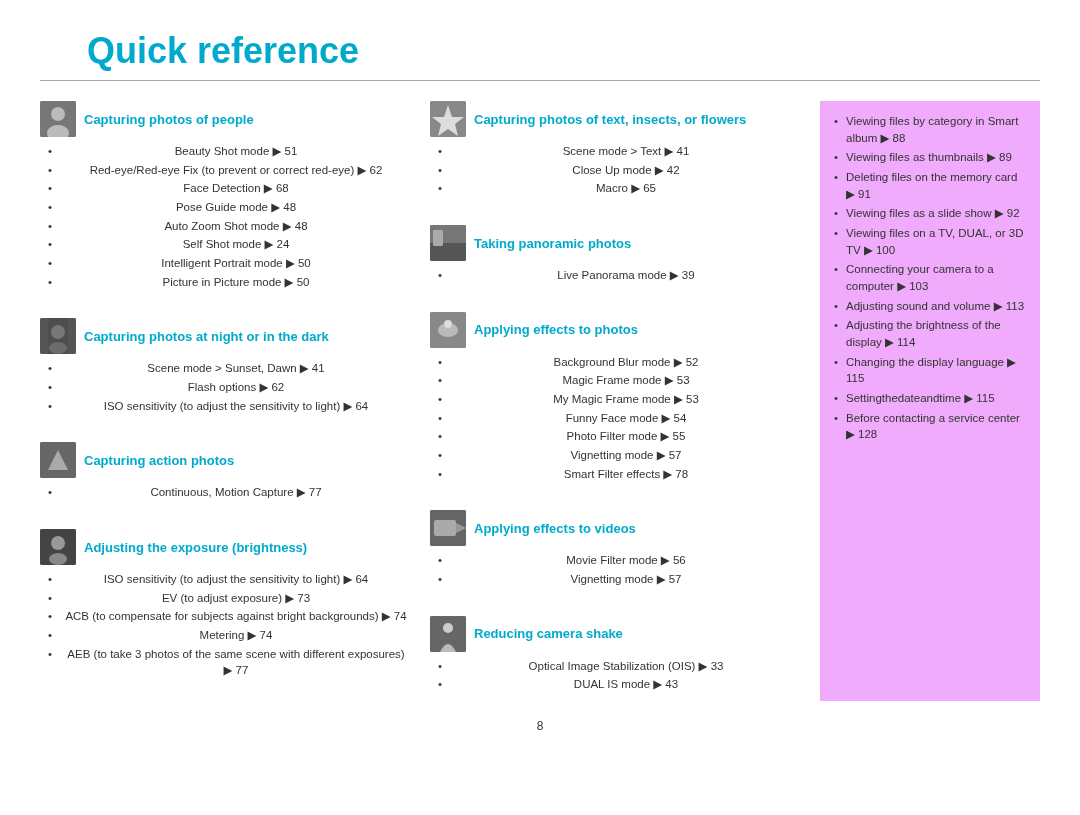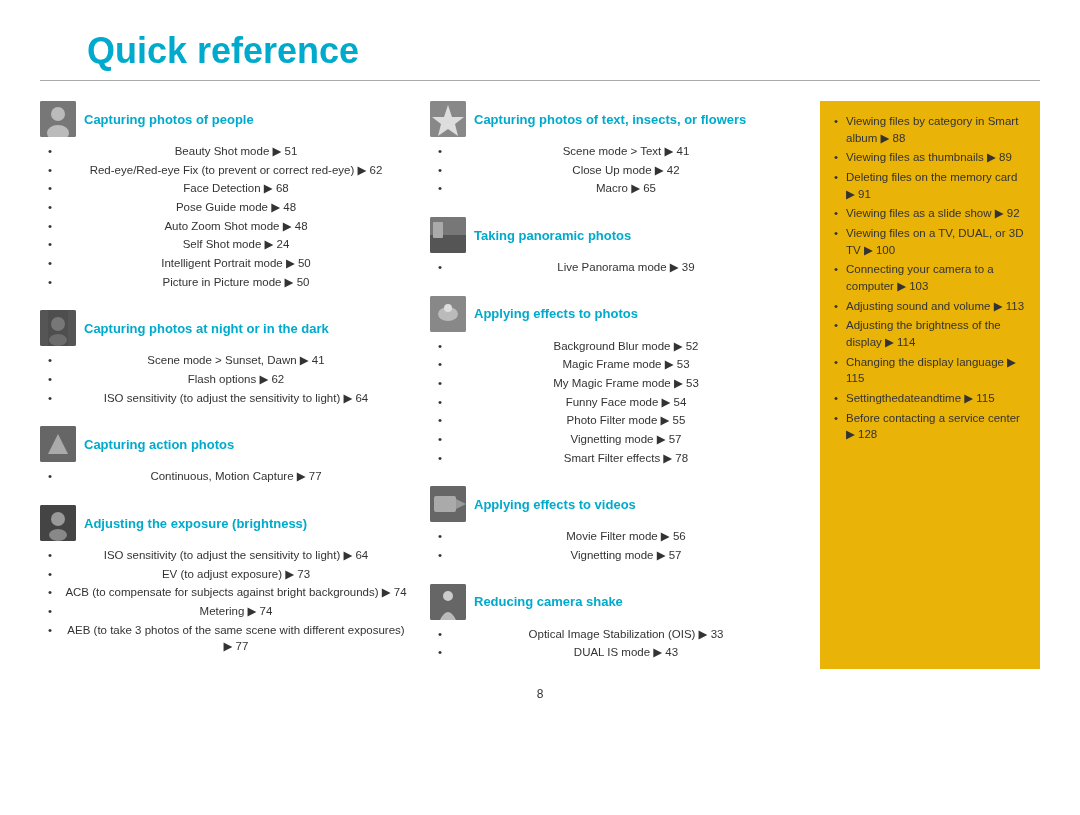--- a/index.html
+++ b/index.html
@@ -25,24 +25,24 @@
       margin-bottom: 20px;
     }
     .main-layout {
       display: grid;
       grid-template-columns: 1fr 1fr 220px;
       gap: 10px 20px;
     }
     .left-col, .mid-col {
       display: flex;
       flex-direction: column;
-      gap: 12px;
+      gap: 20px;
     }
     .right-col {
-      background: #eab308;
+      background: #f0abfc;
       padding: 12px 14px;
       font-size: 11.5px;
       line-height: 1.6;
     }
     .section {
       margin-bottom: 6px;
     }
     .section-header {
       display: flex;
       align-items: center;

